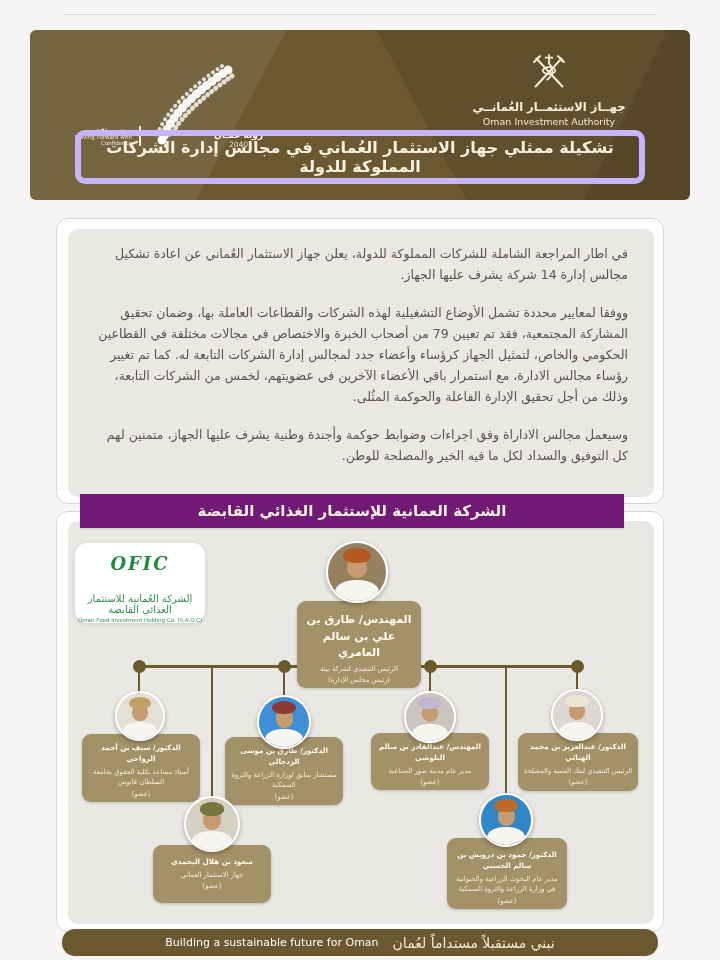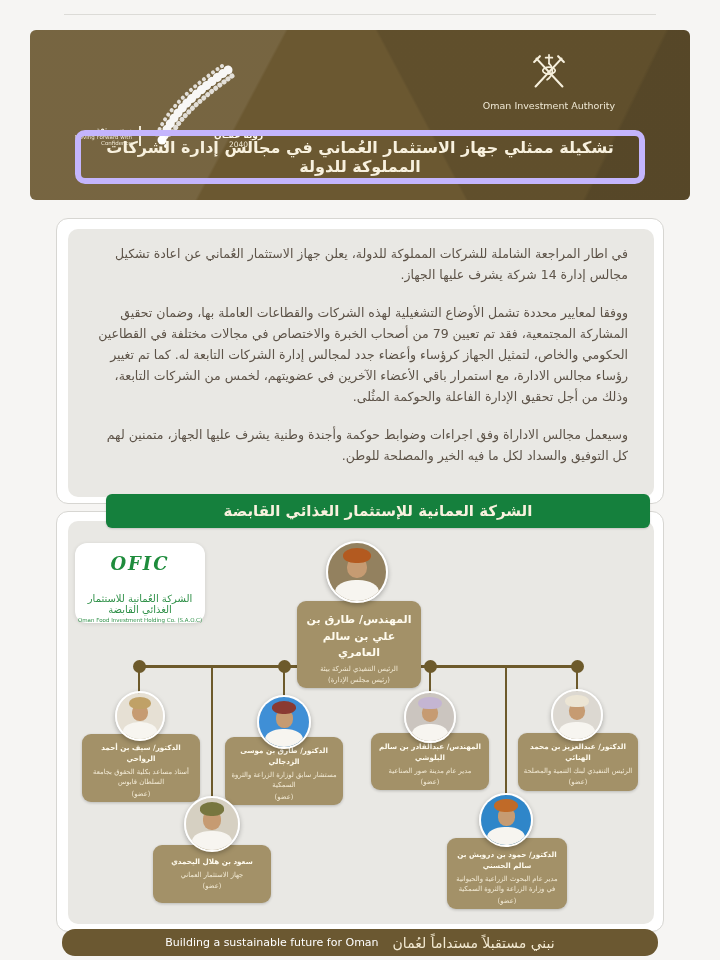--- a/index.html
+++ b/index.html
@@ -33,21 +33,21 @@
   .banner-title { color:#f8f1de; font-size:16px; font-weight:bold; direction:rtl; text-align:center; padding:0 14px; }
 
   
   .card { position:absolute; background:#ffffff; border:1px solid #d7d6d2; border-radius:12px; }
   .card-a { left:56px; top:218px; width:608px; height:286px; }
   .card-b { left:56px; top:511px; width:608px; height:421px; }
   .para-panel { position:absolute; left:11px; top:10px; width:586px; height:268px; background:#e9e8e4; border-radius:10px; padding:14px 26px; direction:rtl; text-align:right; color:#5d5348; font-size:12.5px; line-height:21px; overflow:hidden; }
   .para-panel p { margin-bottom:17px; }
   .chart-panel { position:absolute; left:11px; top:9px; width:586px; height:403px; background:#e9e8e4; border-radius:10px; }
 
-  .section-bar { position:absolute; left:106px; top:494px; width:544px; height:34px; background:#15803d; border-radius:6px; display:flex; align-items:center; justify-content:center; z-index:6; box-shadow:0 1px 2px rgba(0,0,0,0.15); }
+  .section-bar { position:absolute; left:80px; top:494px; width:544px; height:34px; background:#701a75; border-radius:0; display:flex; align-items:center; justify-content:center; z-index:6; box-shadow:0 1px 2px rgba(0,0,0,0.15); }
   .section-title { color:#f8f1de; font-size:15px; font-weight:bold; direction:rtl; }
 
   
   .ofic { position:absolute; left:75px; top:543px; width:130px; height:80px; background:#ffffff; border-radius:12px; box-shadow:0 1px 4px rgba(0,0,0,0.12); display:flex; flex-direction:column; align-items:center; justify-content:flex-end; z-index:5; text-align:center; }
   .ofic-abbr { font-family:"DejaVu Serif", serif; font-style:italic; font-weight:bold; color:#1e8c3c; font-size:18px; letter-spacing:2px; }
   .ofic-ar { color:#2f9048; font-size:10px; direction:rtl; margin-top:19px; width:112px; }
   .ofic-en { color:#2f9048; font-size:5.5px; margin-top:2px; }
 
   
   .line { position:absolute; background:#6d5a2b; z-index:1; }
@@ -126,20 +126,21 @@
           <path d="M8.5 12.5 L14.5 6.5"></path>
           <path d="M33.5 6.5 L39.5 12.5"></path>
         </g>
         <g stroke="#f6efdc" fill="none" stroke-width="1.8" stroke-linecap="round">
           <path d="M24 5 L24 14"></path>
           <path d="M20.5 8 L27.5 8"></path>
           <path d="M24 14 C29 19 29 26 22 31"></path>
           <ellipse cx="24" cy="21.5" rx="6.5" ry="3.6"></ellipse>
         </g>
       </svg>
+      <div class="oia-ar">جهــاز الاستثمــار العُمانــي</div>
       <div class="oia-en">Oman Investment Authority</div>
     </div>
 
     <div class="banner">
       <div class="banner-title">تشكيلة ممثلي جهاز الاستثمار العُماني في مجالس إدارة الشركات المملوكة للدولة</div>
     </div>
   </div>
 
   <div class="card card-a">
     <div class="para-panel">

